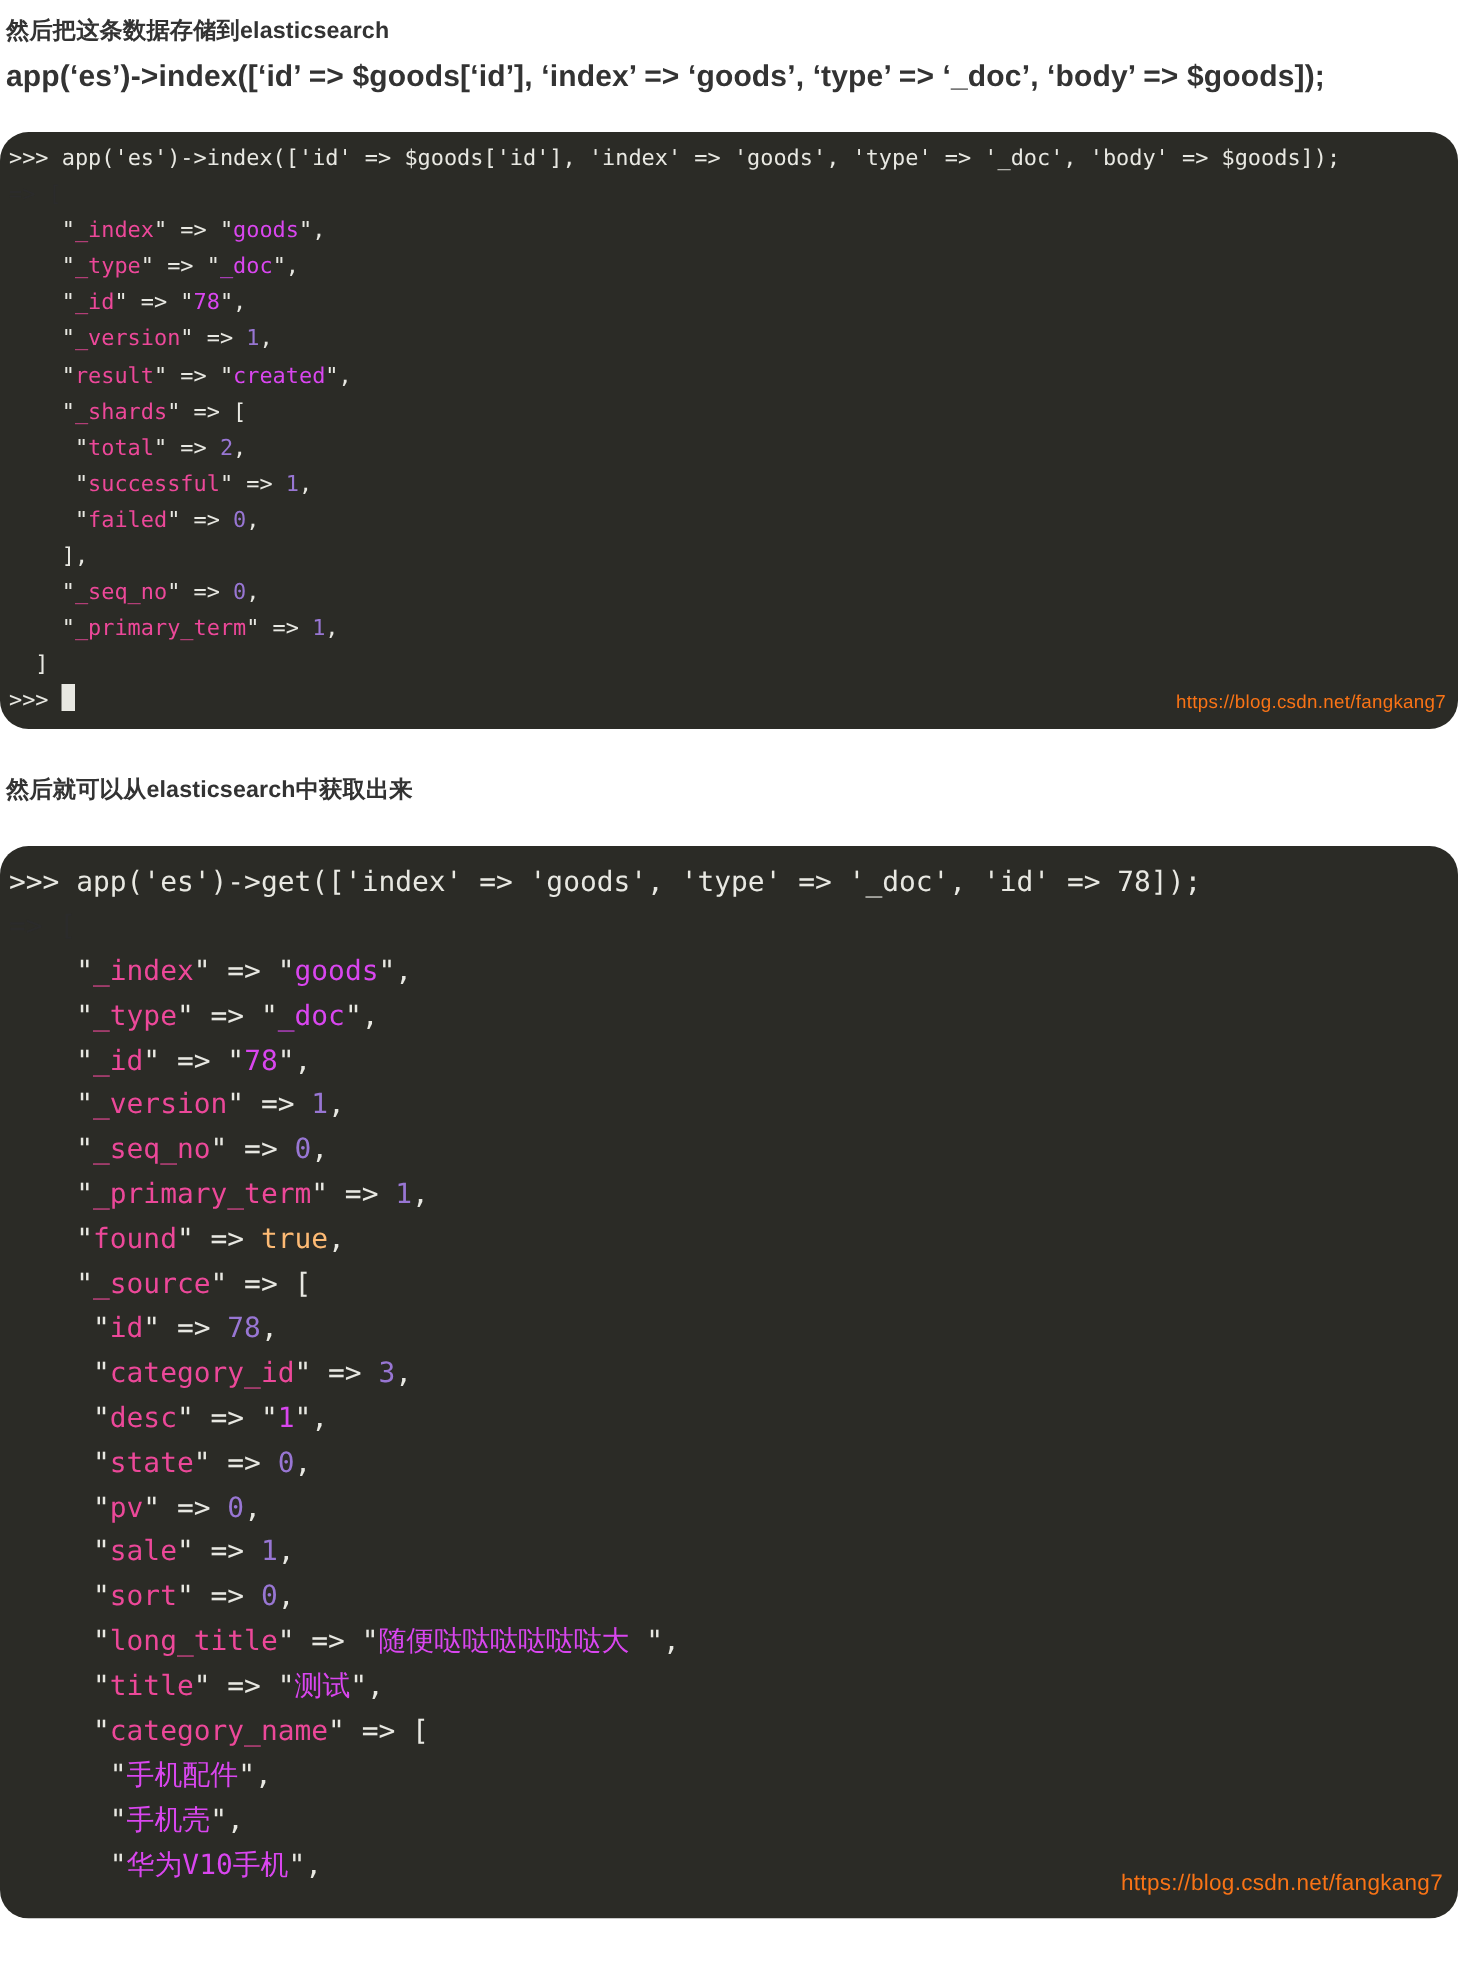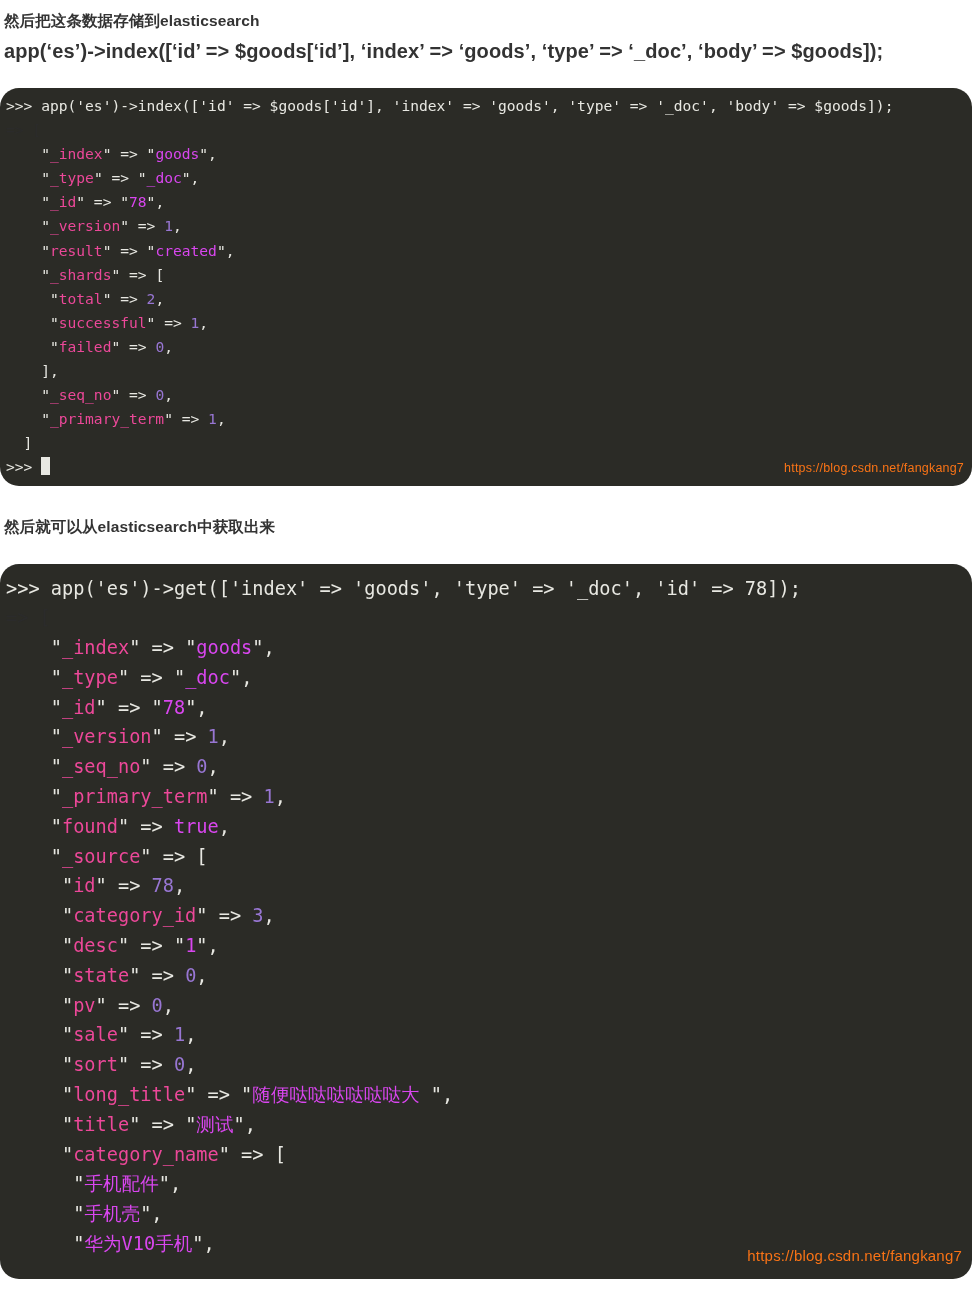--- a/index.html
+++ b/index.html
@@ -63,21 +63,21 @@
   }
   .line { white-space: pre; display: block; }
 
   
   .tk-plain   { color: #e8e8e2; }
   .tk-prompt  { color: #e8e8e2; }
   .tk-punct   { color: #e8e8e2; }
   .tk-key     { color: #ec4899; }
   .tk-str     { color: #d946ef; }
   .tk-num     { color: #9876d3; }
-  .tk-bool    { color: #d946ef; }
+  .tk-bool    { color: #fdba74; }
 
   .cursor {
     display: inline-block;
     width: 9px;
     height: 18px;
     background: #e8e8e2;
     vertical-align: -3px;
   }
 
   .watermark {

